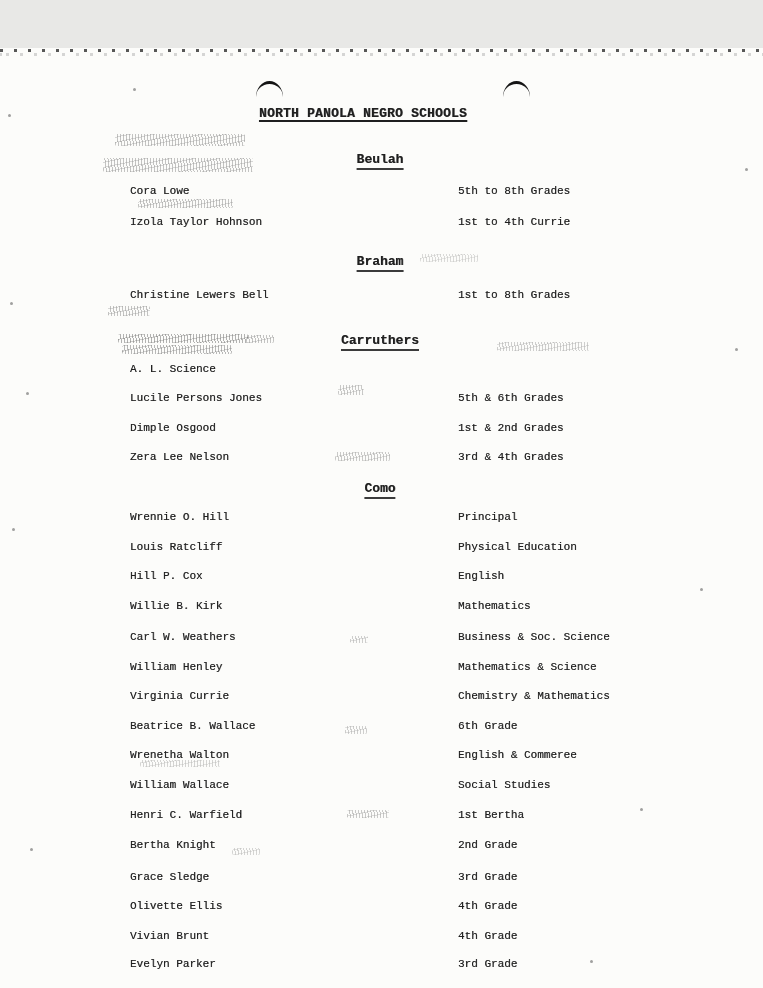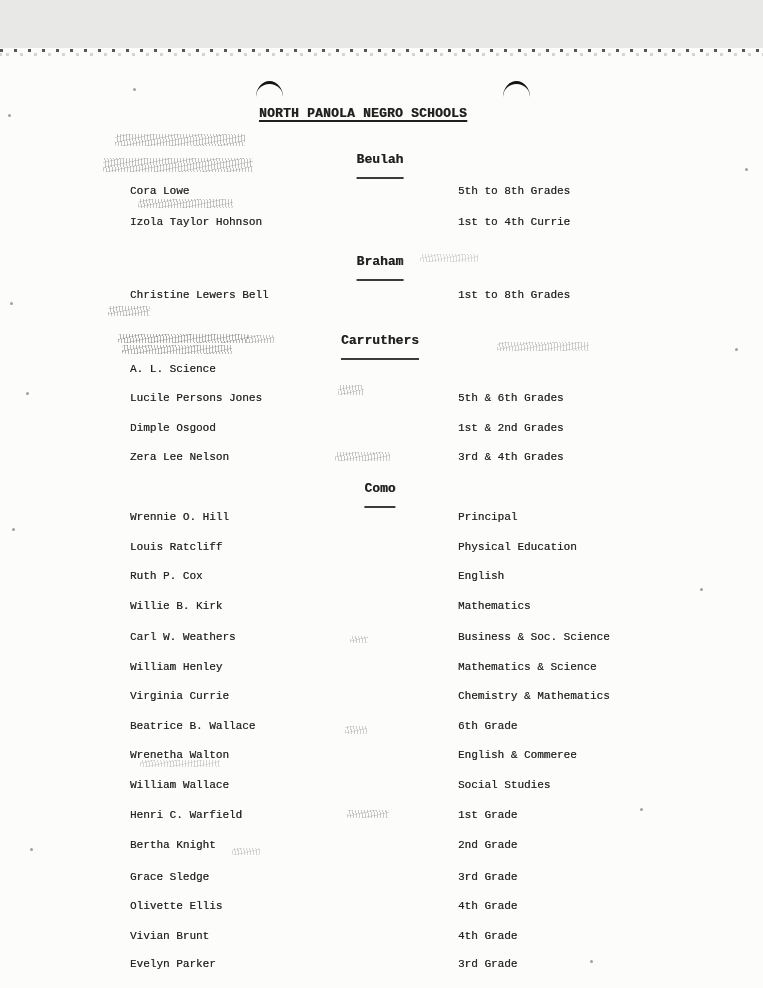--- a/index.html
+++ b/index.html
@@ -26,21 +26,21 @@
   }
   .title{
     position:absolute;top:58px;left:363px;transform:translateX(-50%);
     font-weight:bold;font-size:13px;letter-spacing:.2px;white-space:nowrap;
     text-decoration:underline;text-decoration-thickness:2px;text-underline-offset:3px;
     text-shadow:.4px 0 0 rgba(0,0,0,.6);
   }
   .section-header{
     position:absolute;left:380px;transform:translateX(-50%);
     font-weight:bold;font-size:13px;white-space:nowrap;
-    border-bottom:2px solid rgba(25,25,25,.85);padding-bottom:10px;
+    border-bottom:2px solid rgba(25,25,25,.85);padding-bottom:1px;
     text-shadow:.4px 0 0 rgba(0,0,0,.55);
   }
   .row{position:absolute;left:0;width:100%;height:16px;font-size:11px;line-height:14px;}
   .row .name{position:absolute;left:130px;white-space:nowrap;text-shadow:.35px 0 0 rgba(0,0,0,.5);}
   .row .role{position:absolute;left:458px;white-space:nowrap;text-shadow:.35px 0 0 rgba(0,0,0,.5);}
   .smudge{
     position:absolute;
     background-image:
       repeating-linear-gradient(83deg,rgba(45,45,45,.55) 0 1px,transparent 1px 3px),
       repeating-linear-gradient(-12deg,rgba(70,70,70,.4) 0 1px,transparent 1px 5px);
@@ -100,21 +100,21 @@
       <div class="section-header" style="top: 433px; text-align: right;">Como</div>
       <div class="row" style="top: 462px;">
         <span class="name">Wrennie O. Hill</span>
         <span class="role">Principal</span>
       </div>
       <div class="row" style="top: 492px;">
         <span class="name">Louis Ratcliff</span>
         <span class="role">Physical Education</span>
       </div>
       <div class="row" style="top: 521px;">
-        <span class="name">Ruth P. Cox</span>
+        <span class="name">Hill P. Cox</span>
         <span class="role">English</span>
       </div>
       <div class="row" style="top: 551px;">
         <span class="name">Willie B. Kirk</span>
         <span class="role">Mathematics</span>
       </div>
       <div class="row" style="top: 582px;">
         <span class="name">Carl W. Weathers</span>
         <span class="role">Business &amp; Soc. Science</span>
       </div>
@@ -133,21 +133,21 @@
       <div class="row" style="top: 700px;">
         <span class="name">Wrenetha Walton</span>
         <span class="role">English &amp; Commeree</span>
       </div>
       <div class="row" style="top: 730px;">
         <span class="name">William Wallace</span>
         <span class="role">Social Studies</span>
       </div>
       <div class="row" style="top: 760px;">
         <span class="name">Henri C. Warfield</span>
-        <span class="role">1st Grade</span>
+        <span class="role">1st Bertha</span>
       </div>
       <div class="row" style="top: 790px;">
         <span class="name">Bertha Knight</span>
         <span class="role">2nd Grade</span>
       </div>
       <div class="row" style="top: 822px;">
         <span class="name">Grace Sledge</span>
         <span class="role">3rd Grade</span>
       </div>
       <div class="row" style="top: 851px;">

